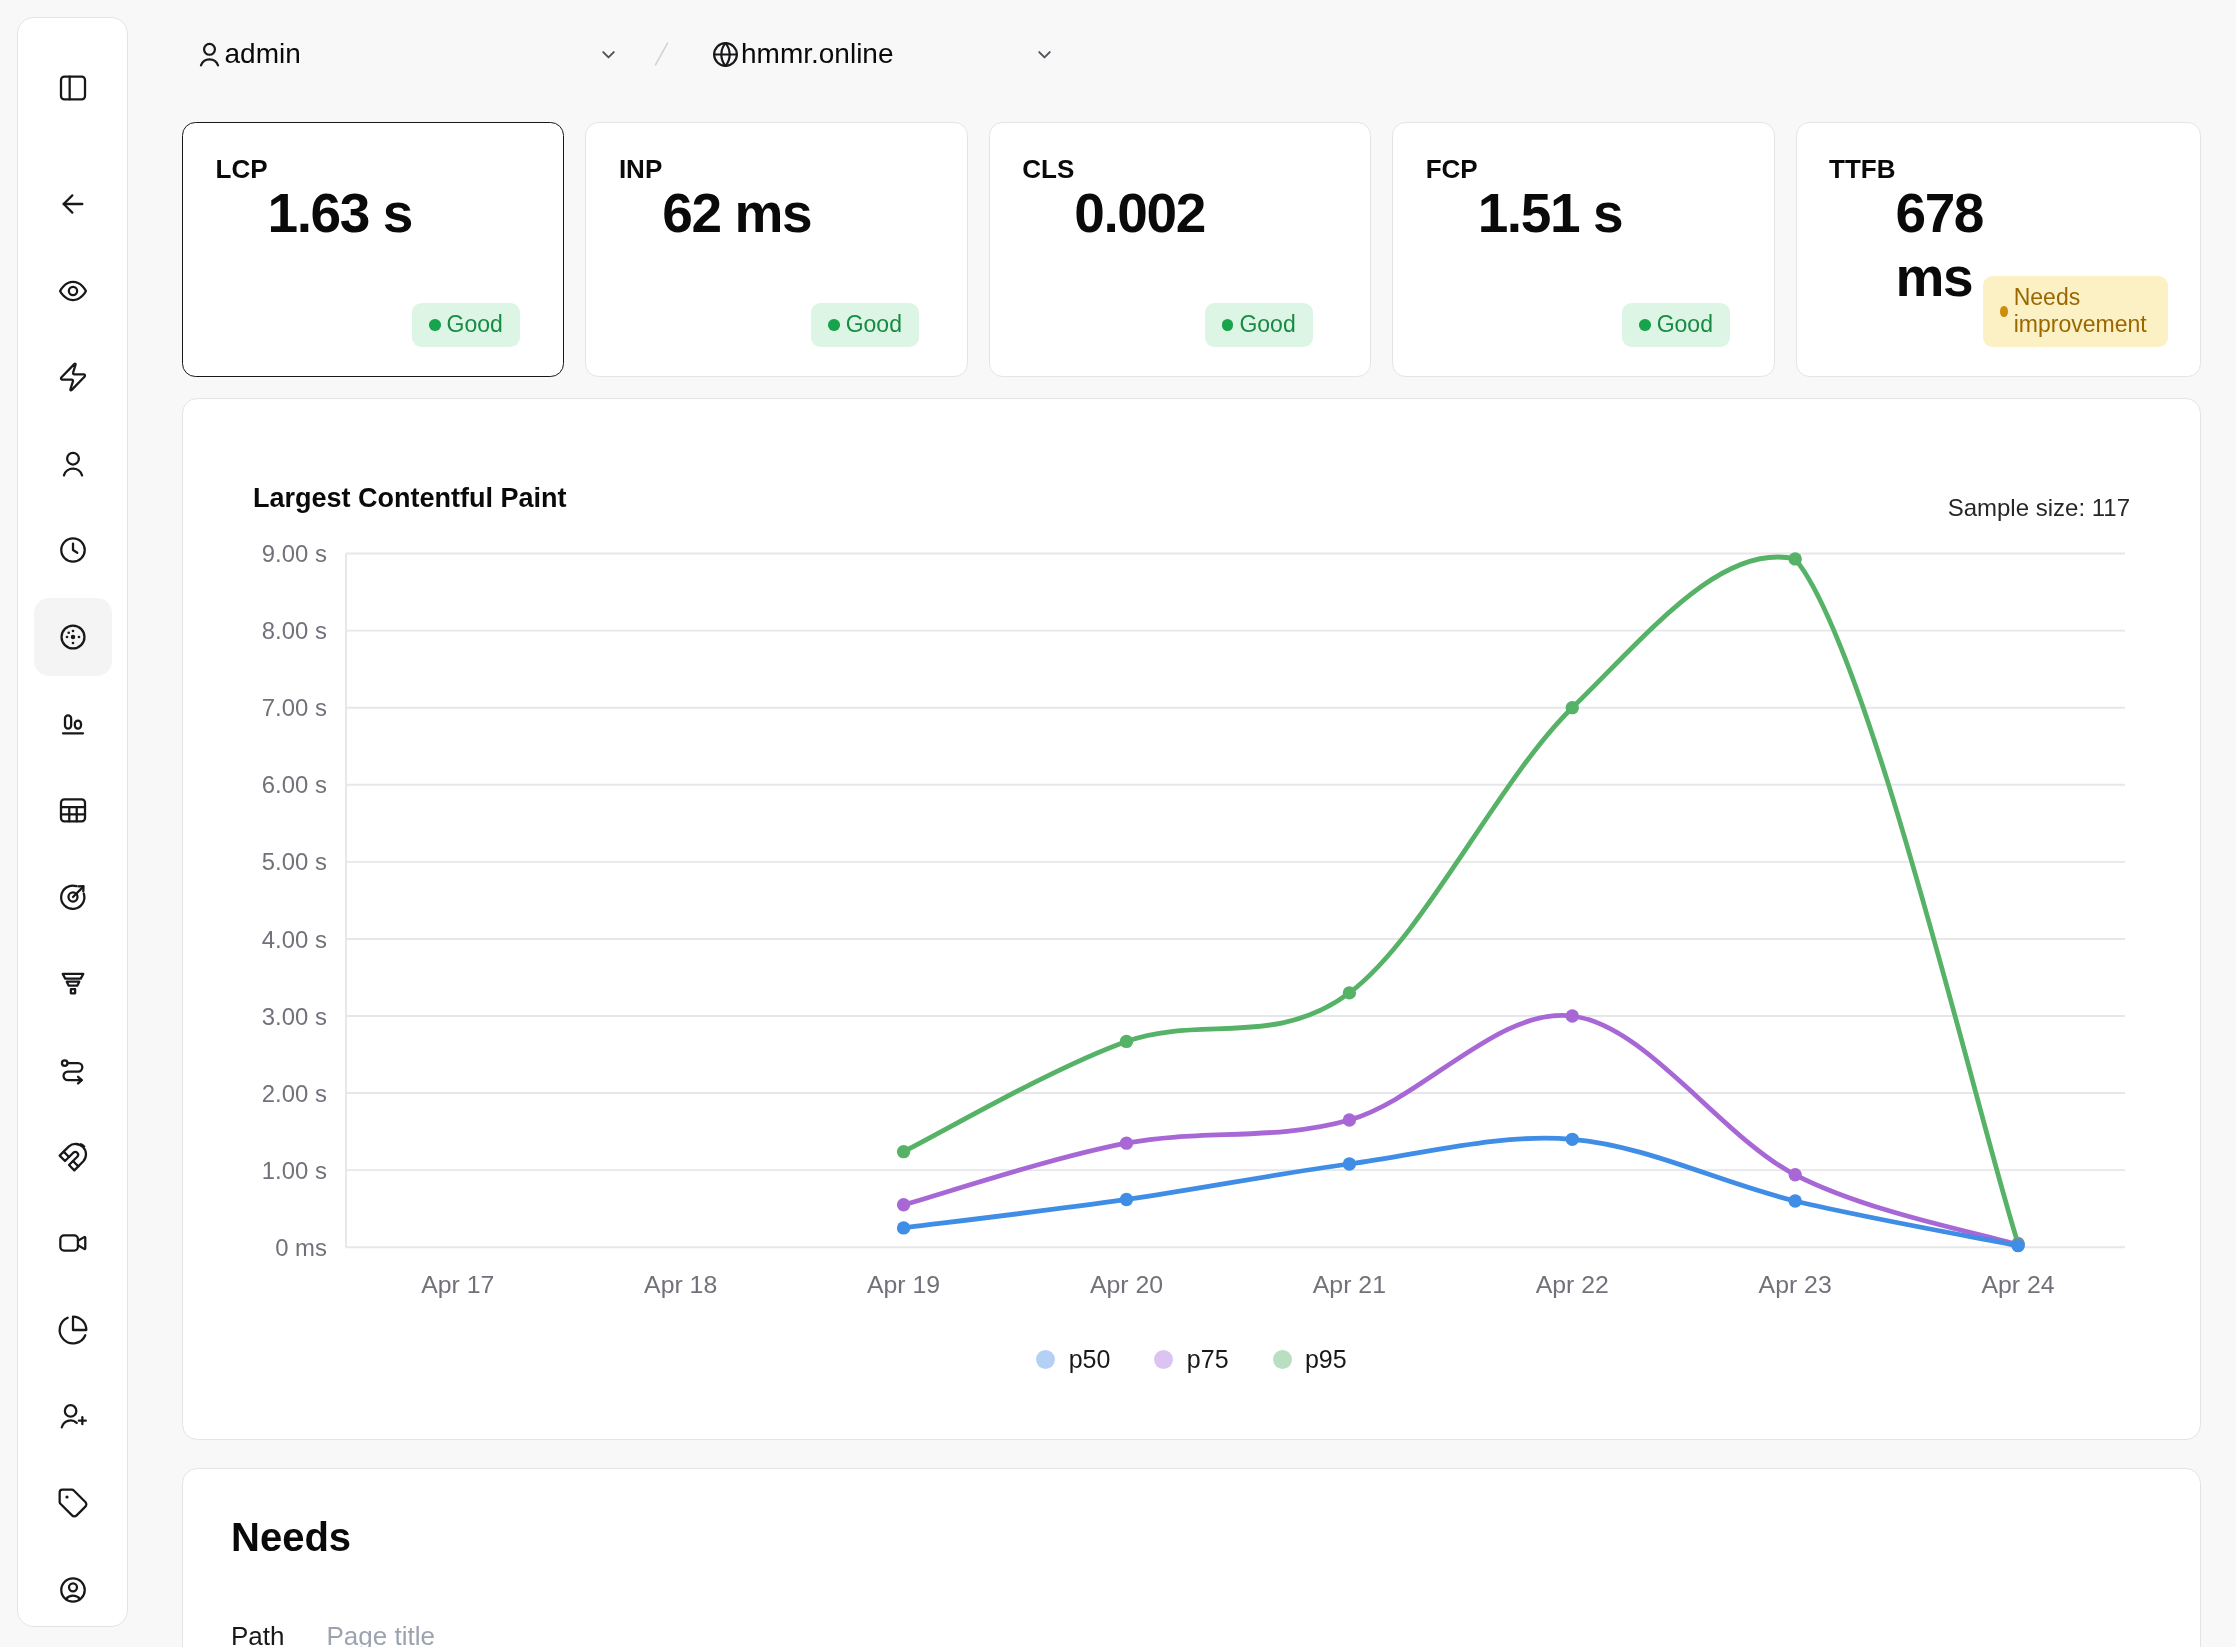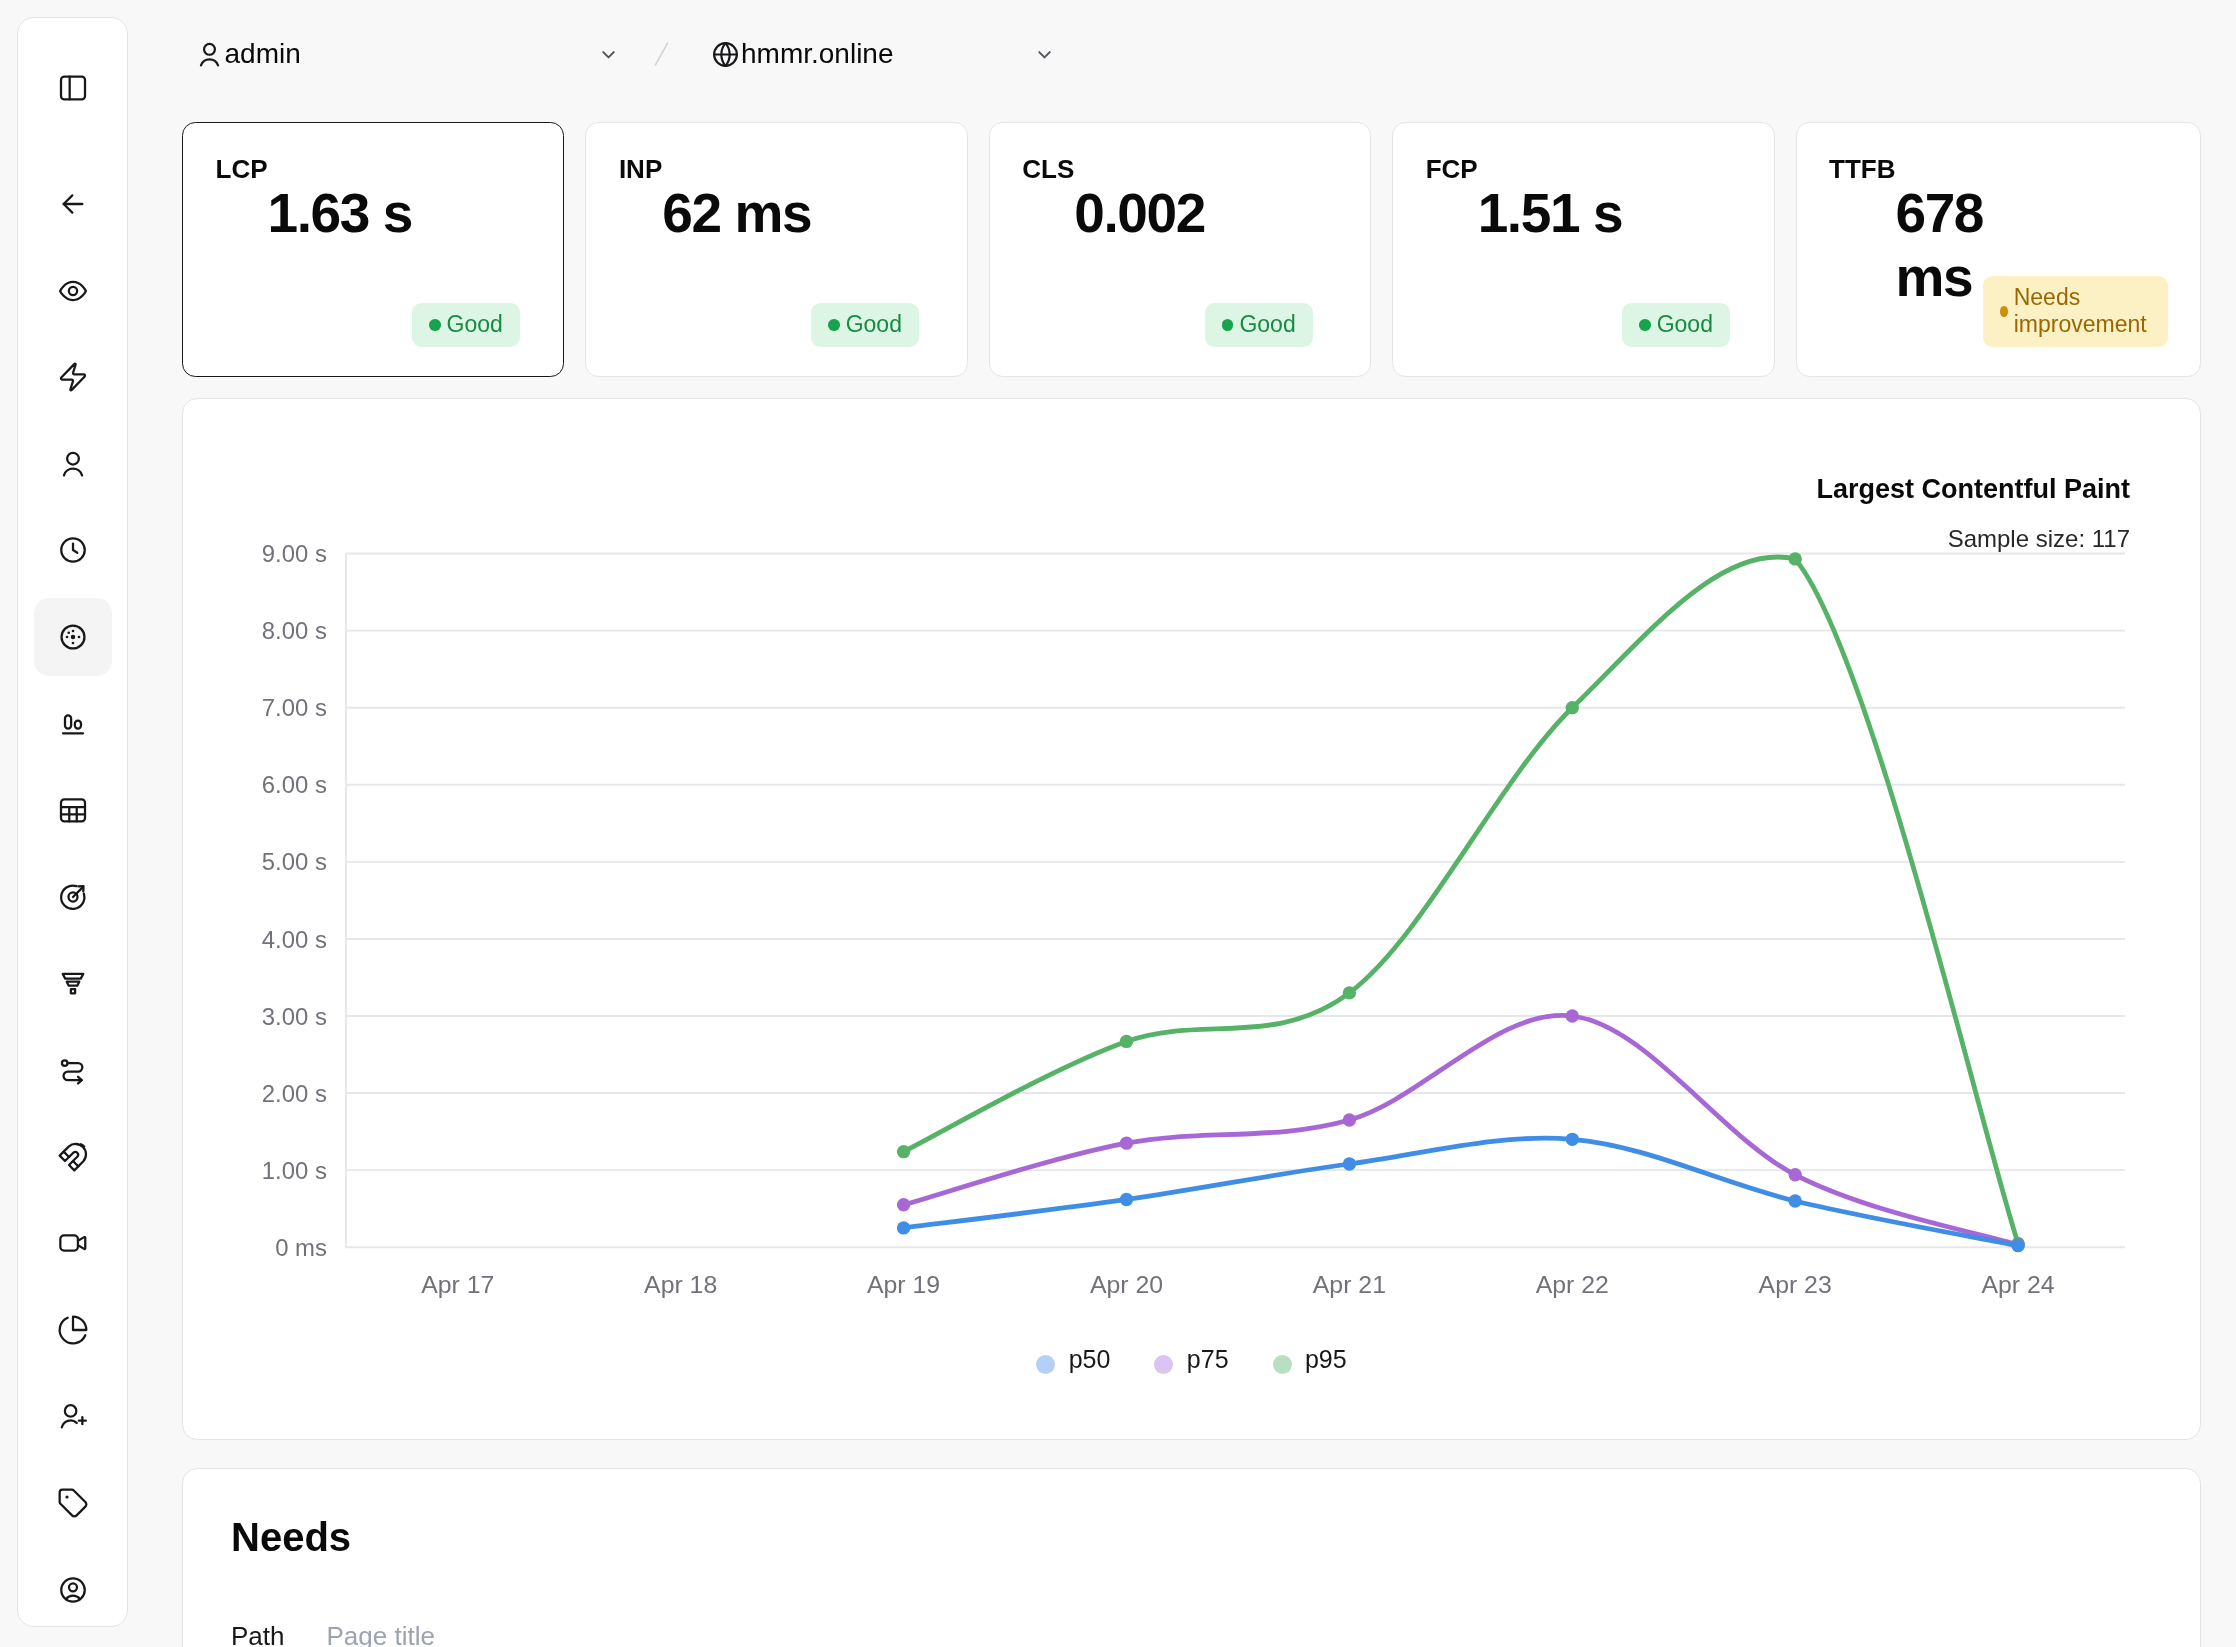--- a/index.html
+++ b/index.html
@@ -60,33 +60,33 @@
   .badge.good .dot { background:#18a34d; }
   .badge.warn { background:#fcf0c5; color:#9a6700; }
   .badge.warn .dot { background:#cf8e0a; }
   
   .chart-card {
     position:absolute; left:182px; top:398px; width:2019px; height:1042px;
     background:#ffffff; border:1px solid #e4e4e7; border-radius:15.3px;
   }
   .chart-header {
     position:absolute; left:70px; right:70px; top:75px;
-    display:flex; justify-content:space-between; align-items:flex-end;flex-direction:column;
+    display:flex; justify-content:space-between; align-items:center;
   }
   .chart-title { font-size:27px; font-weight:700; color:#0a0a0a; }
   .sample-size { font-size:24px; font-weight:400; color:#27272a;margin-top:20px; }
   #chart-svg { position:absolute; left:0; top:124px; width:2019px; height:793px; }
   #chart-svg .grid { stroke:#e7e7e9; stroke-width:2; }
   #chart-svg .ytick, #chart-svg .xtick { fill:#71717a; font-size:25px; font-family:"Liberation Sans", sans-serif; }
   #chart-svg .xtick { font-size:26px; }
   .chart-legend {
     position:absolute; left:0; right:0; top:946px;
     display:flex; justify-content:center; align-items:center; gap:44px;
   }
-  .legend-item { display:flex; align-items:flex-end; gap:13.4px; cursor:pointer; }
+  .legend-item { display:flex; align-items:center; gap:13.4px; cursor:pointer; }
   .legend-dot { width:19px; height:19px; border-radius:50%; }
   .legend-label { font-size:25px; color:#18181b; }
   
   .pages-card {
     position:absolute; left:182px; top:1468px; width:2019px; height:411px;
     background:#ffffff; border:1px solid #e4e4e7; border-radius:15.3px;
     padding:46px 48px;
   }
   .pages-title { font-size:40px; font-weight:700; color:#0a0a0a; }
   .pages-tabs { margin-top:61px; display:flex; gap:42px; }

